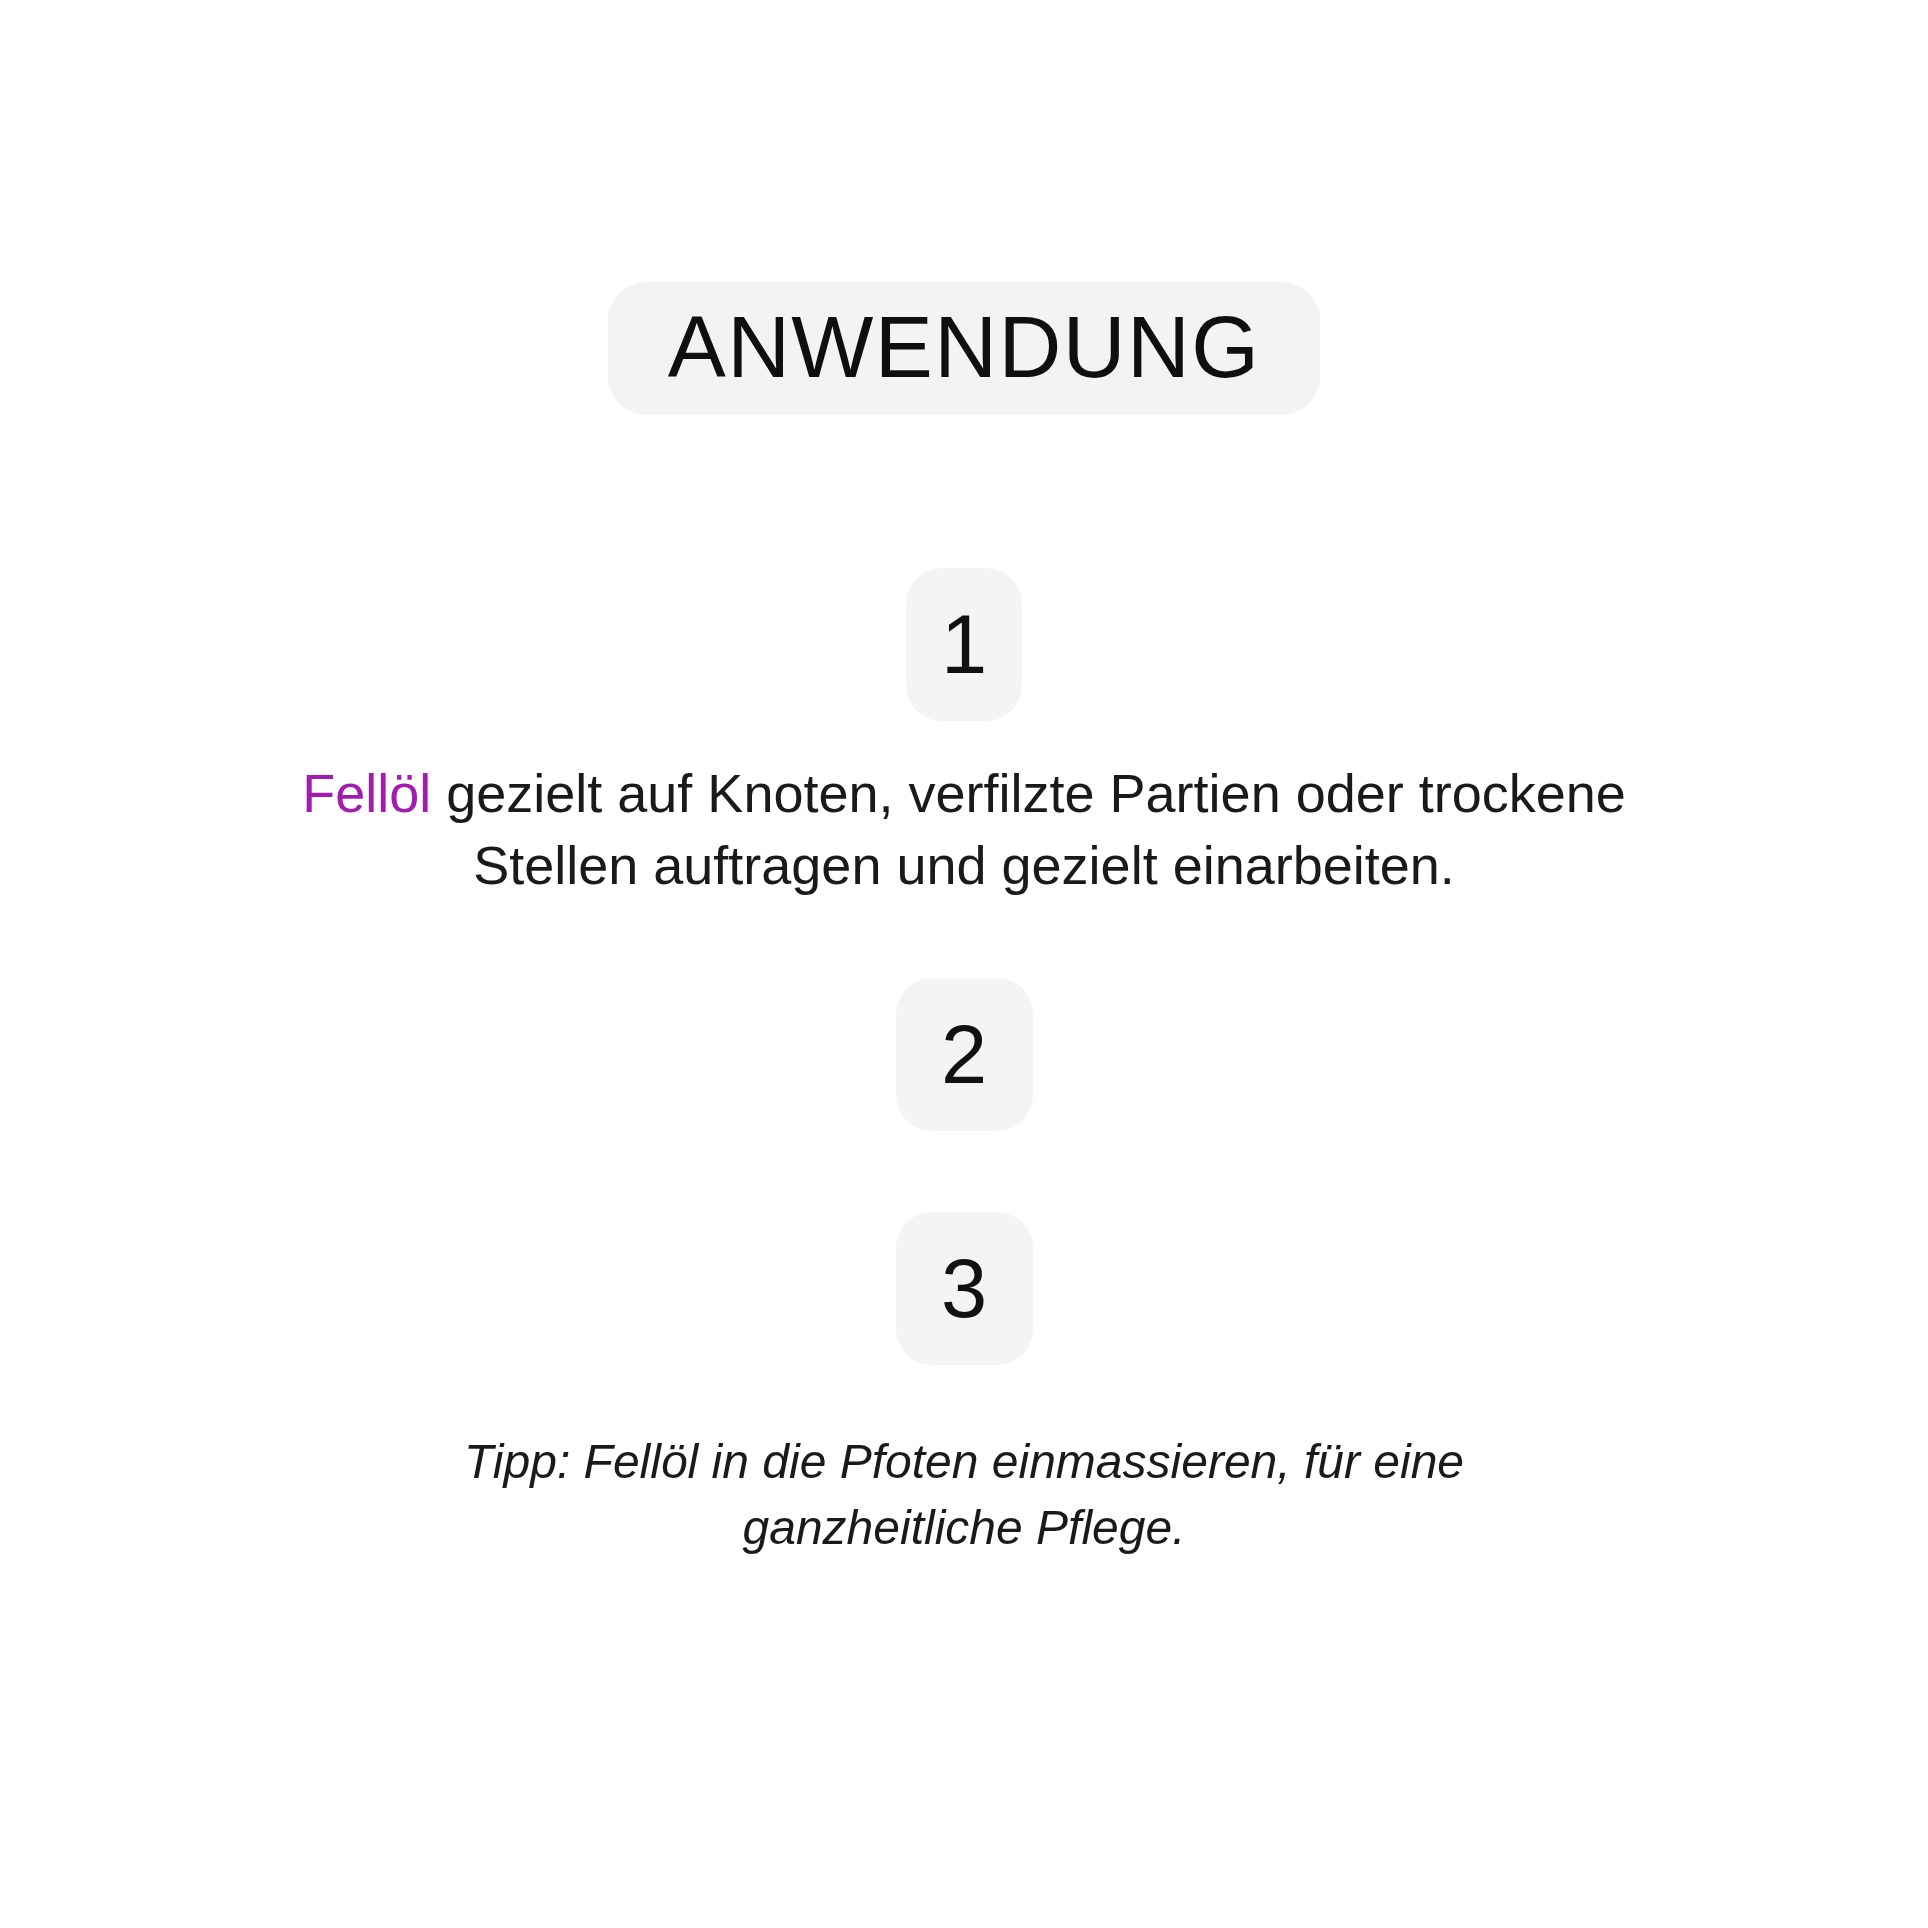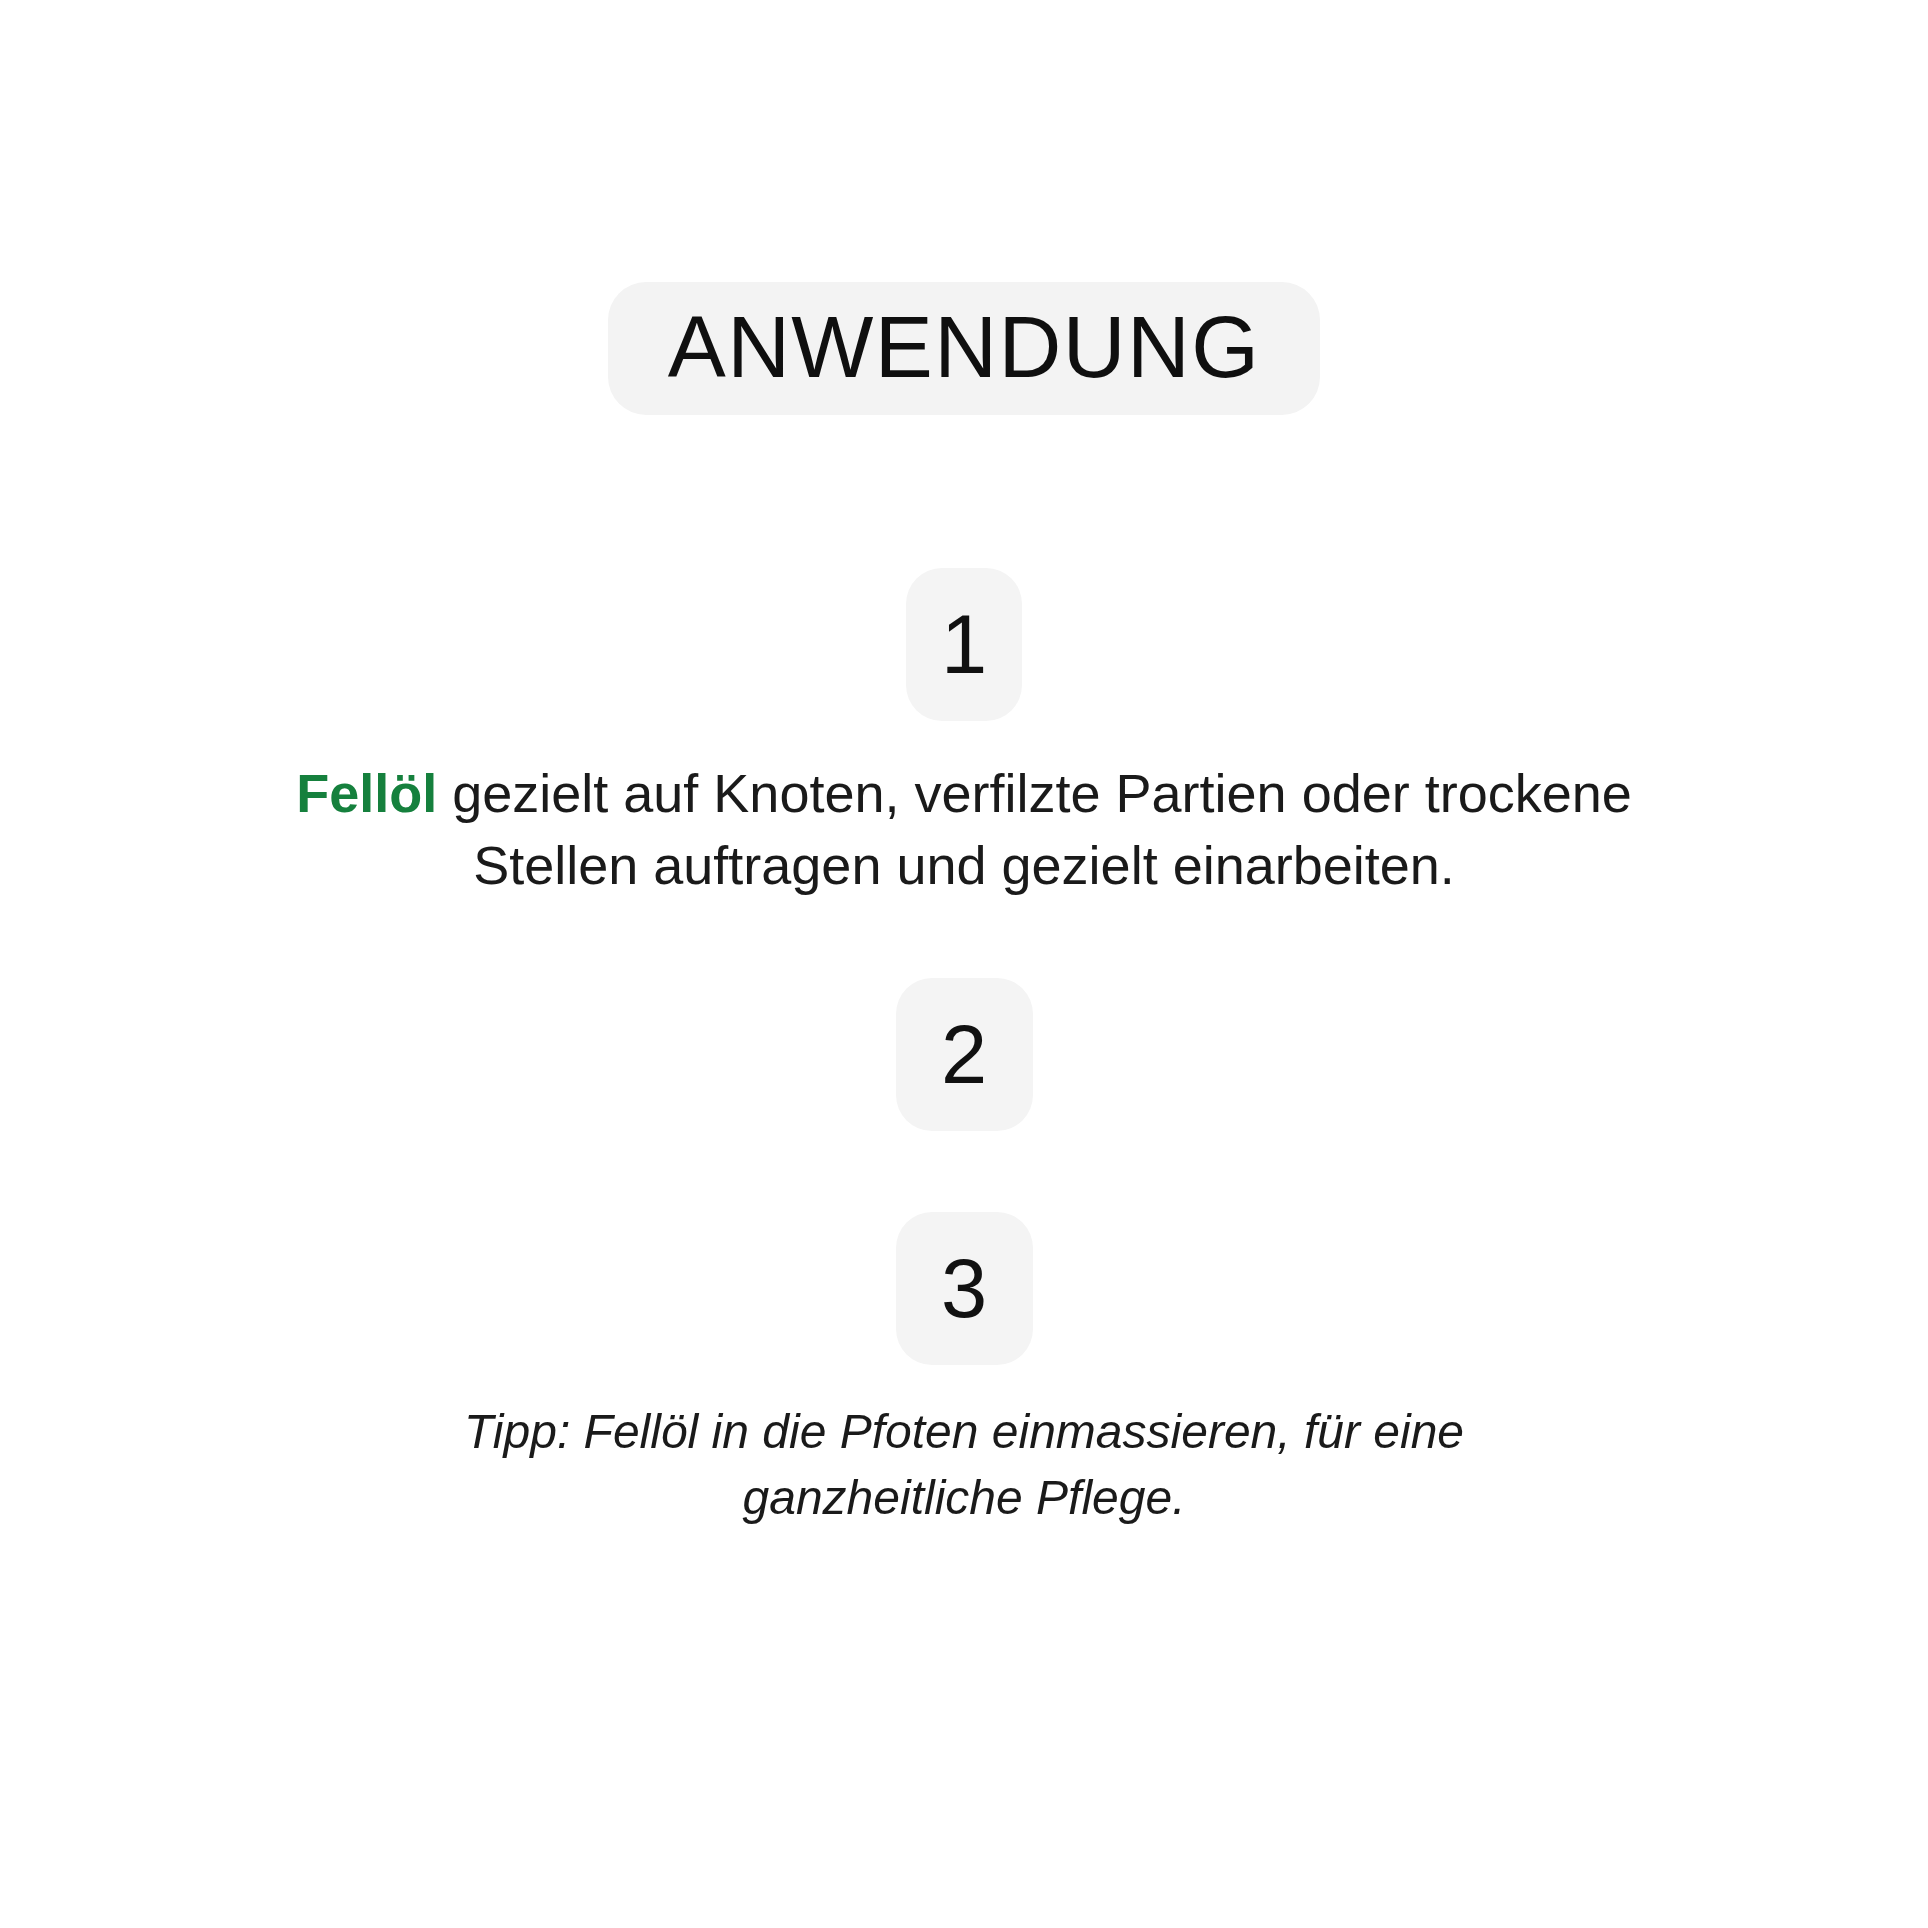--- a/index.html
+++ b/index.html
@@ -90,31 +90,31 @@
   .step-text {
     margin-top: 36px;
     font-size: 54px;
     line-height: 1.34;
     text-align: center;
     color: #1a1a1a;
     max-width: 1384px;
     font-weight: 400;
   }
   .step-text b {
-    font-weight: 700;
-    color: #15803d;
+    font-weight: 400;
+    color: #a21caf;
   }
 
   
   .step-1 { margin-top: 153px; }
   .step-2 { margin-top: 77px; }
   .step-3 { margin-top: 81px; }
 
   .tip-text {
-    margin-top: 34px;
+    margin-top: 64px;
     font-size: 48px;
     line-height: 1.38;
     font-style: italic;
     text-align: center;
     color: #1a1a1a;
     max-width: 1243px;
   }
 </style>
 </head>
 <body>

